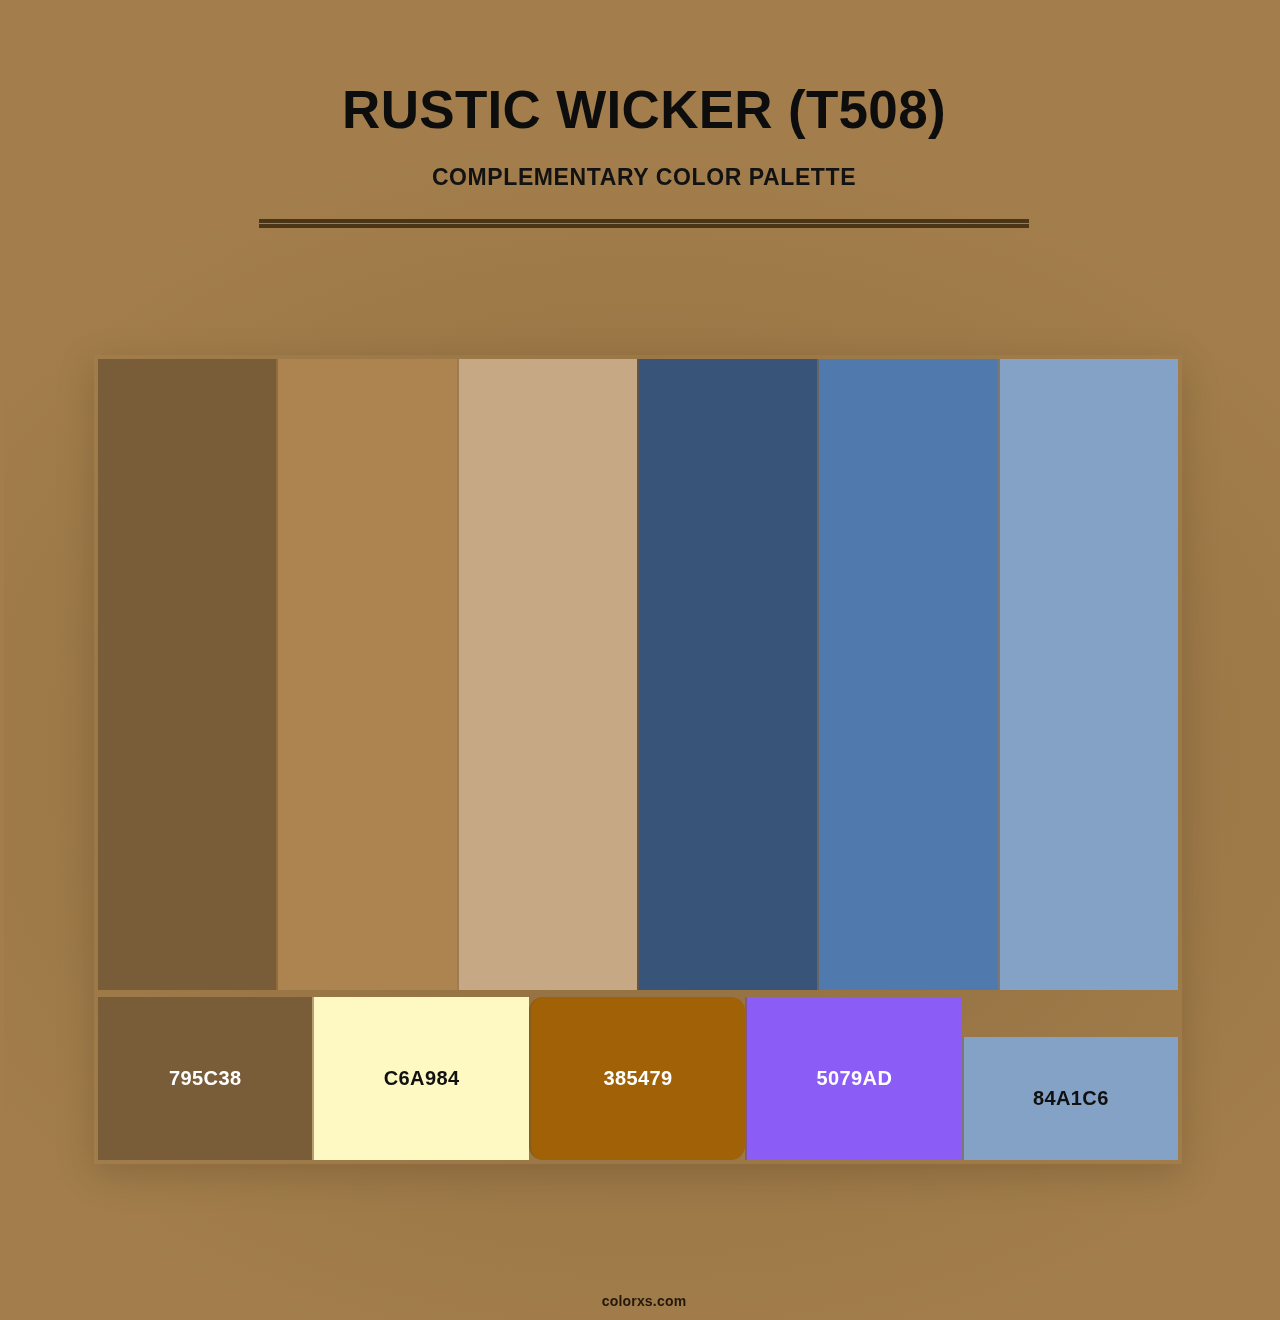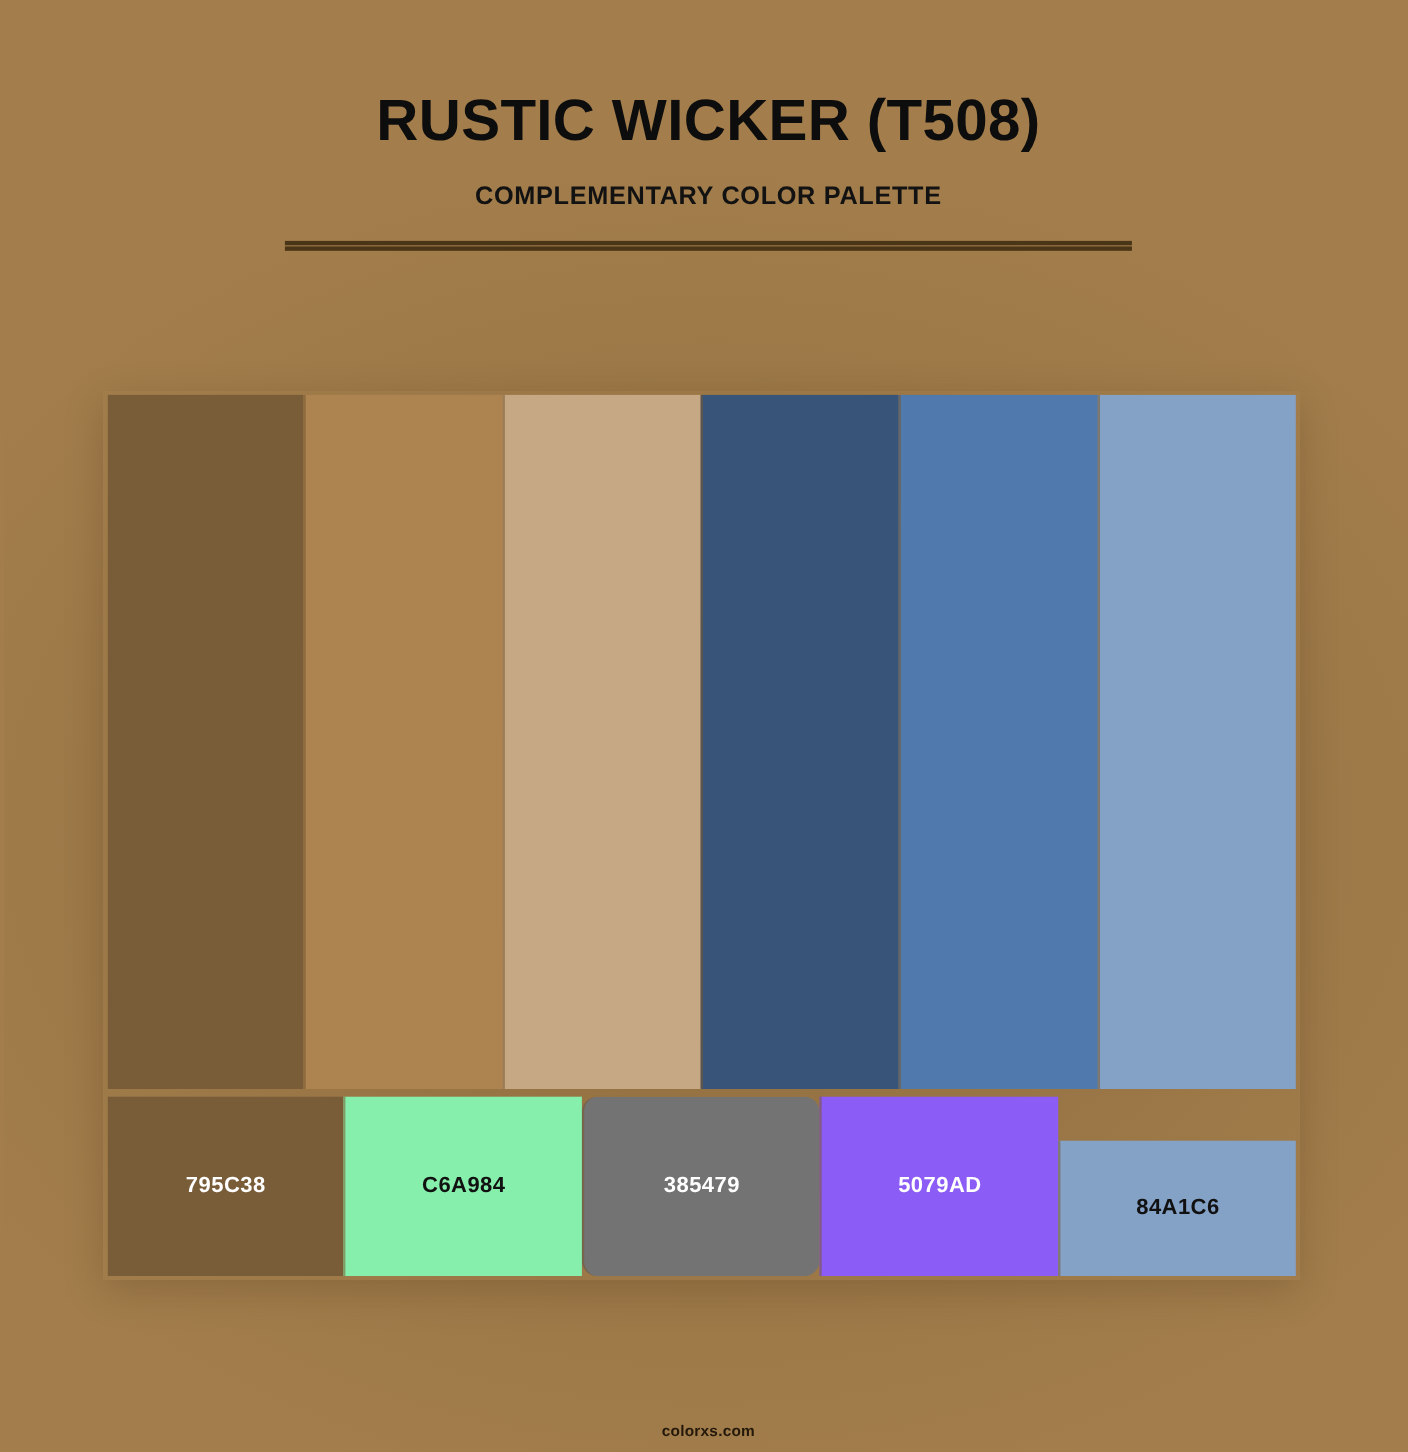--- a/index.html
+++ b/index.html
@@ -166,24 +166,24 @@
       <div class="col" style="background-color: rgb(198, 169, 132);"></div>
       <div class="col" style="background-color: rgb(56, 84, 121);"></div>
       <div class="col" style="background-color: rgb(80, 121, 173);"></div>
       <div class="col" style="background-color: rgb(132, 161, 198);"></div>
     </div>
 
     <div class="label-row">
       <div class="col" style="background-color: rgb(121, 92, 56);">
         <span class="hex-label" style="color: rgb(255, 255, 255);">795C38</span>
       </div>
-      <div class="col" style="background-color: #86efac;">
+      <div class="col" style="background-color: #fef9c3;">
         <span class="hex-label" style="color: rgb(17, 17, 17);">C6A984</span>
       </div>
-      <div class="col" style="background-color: #737373; border-radius: 14px;">
+      <div class="col" style="background-color: #a16207; border-radius: 14px;">
         <span class="hex-label" style="color: rgb(255, 255, 255);">385479</span>
       </div>
       <div class="col" style="background-color: #8b5cf6;">
         <span class="hex-label" style="color: rgb(255, 255, 255);">5079AD</span>
       </div>
       <div class="col" style="background-color: rgb(132, 161, 198); margin-top: 40px;">
         <span class="hex-label" style="color: rgb(17, 17, 17);">84A1C6</span>
       </div>
     </div>
 

